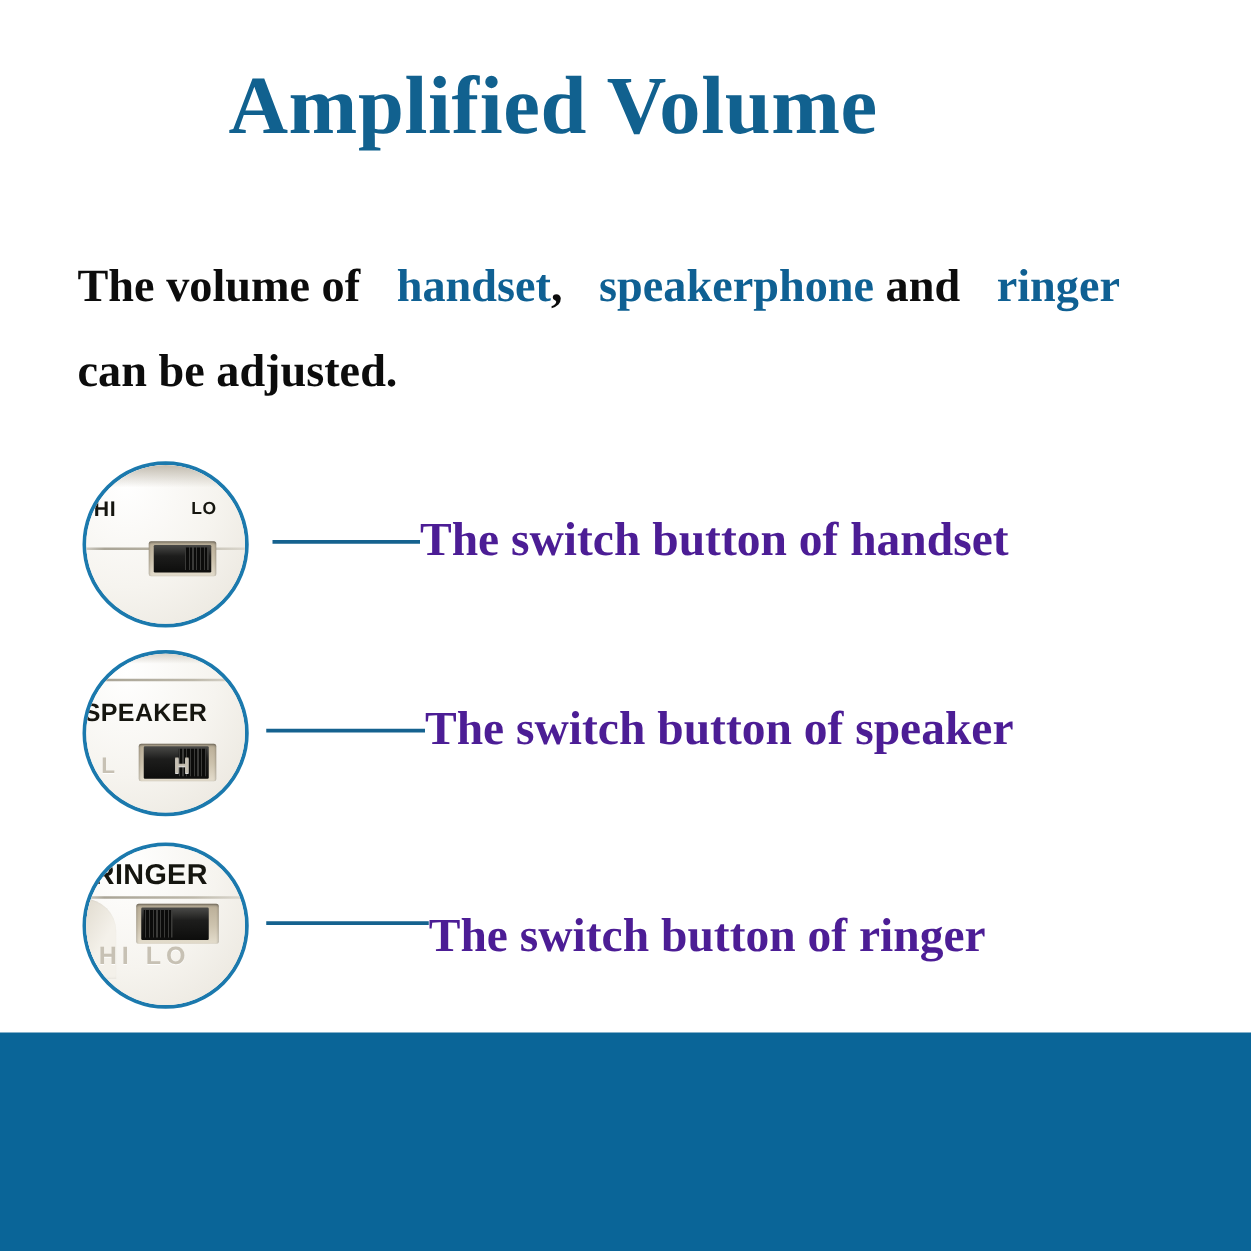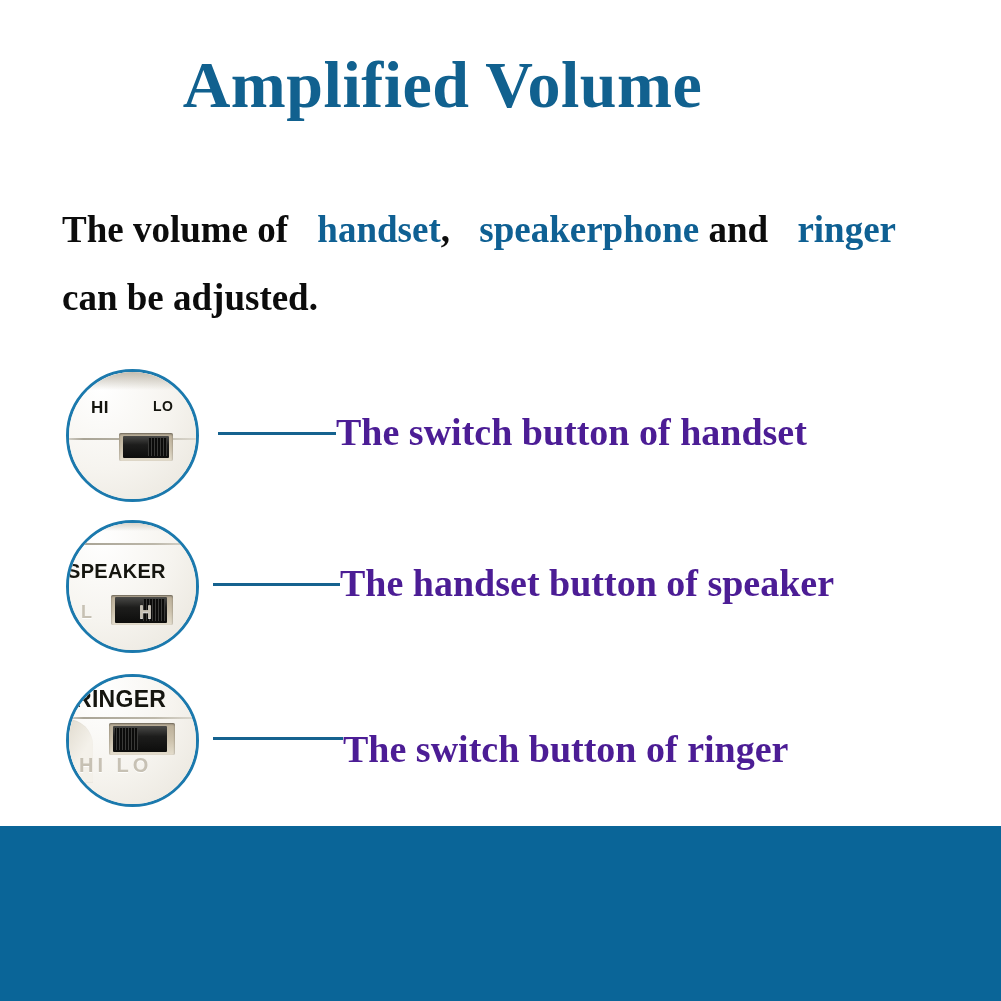--- a/index.html
+++ b/index.html
@@ -121,21 +121,21 @@
   }
 
   
   .pl {
     position: absolute;
     font-family: "Liberation Sans", sans-serif;
     font-weight: bold;
     color: #15150f;
     white-space: nowrap;
   }
-  .pl-hi  { left: 22px; top: 42px; font-size: 17px; letter-spacing: .5px; padding-left: 16px; }
+  .pl-hi  { left: 22px; top: 42px; font-size: 17px; letter-spacing: .5px; }
   .pl-lo  { left: 100px; top: 42px; font-size: 14px; letter-spacing: .5px; }
   .pl-speaker { left: 14px; top: 53px; font-size: 20px; letter-spacing: .3px; }
   .pl-ringer  { left: 22px; top: 25px; font-size: 23px; letter-spacing: .3px; }
   .emb {
     position: absolute;
     font-family: "Liberation Sans", sans-serif;
     font-weight: bold;
     color: rgba(196,190,176,0.95);
     text-shadow: 0 1px 0 rgba(255,255,255,.85);
     white-space: nowrap;
@@ -223,21 +223,21 @@
           <div class="toggle" style="left:4px; top:2px; width:52px; height:26px;"></div>
         </div>
 
         <span class="emb emb-l">L</span>
         <span class="emb emb-h">H</span>
       </div>
     </div>
 
     <div class="leader l2"></div>
 
-    <div class="callout c2">The handset button of speaker</div>
+    <div class="callout c2">The switch button of speaker</div>
   </div>
 
   <div class="row r3">
 
     <div class="photo-circle">
       <div class="phone-face">
         <div class="shade-top" style="height:8%; opacity:.45;"></div>
         <div class="seam" style="left:0; top:56px; width:170px;"></div>
         <div style="position:absolute; left:10px; top:58px; width:30px; height:64px;
                     background:linear-gradient(120deg,#ded8cb 0%,#f4f1ea 60%);

